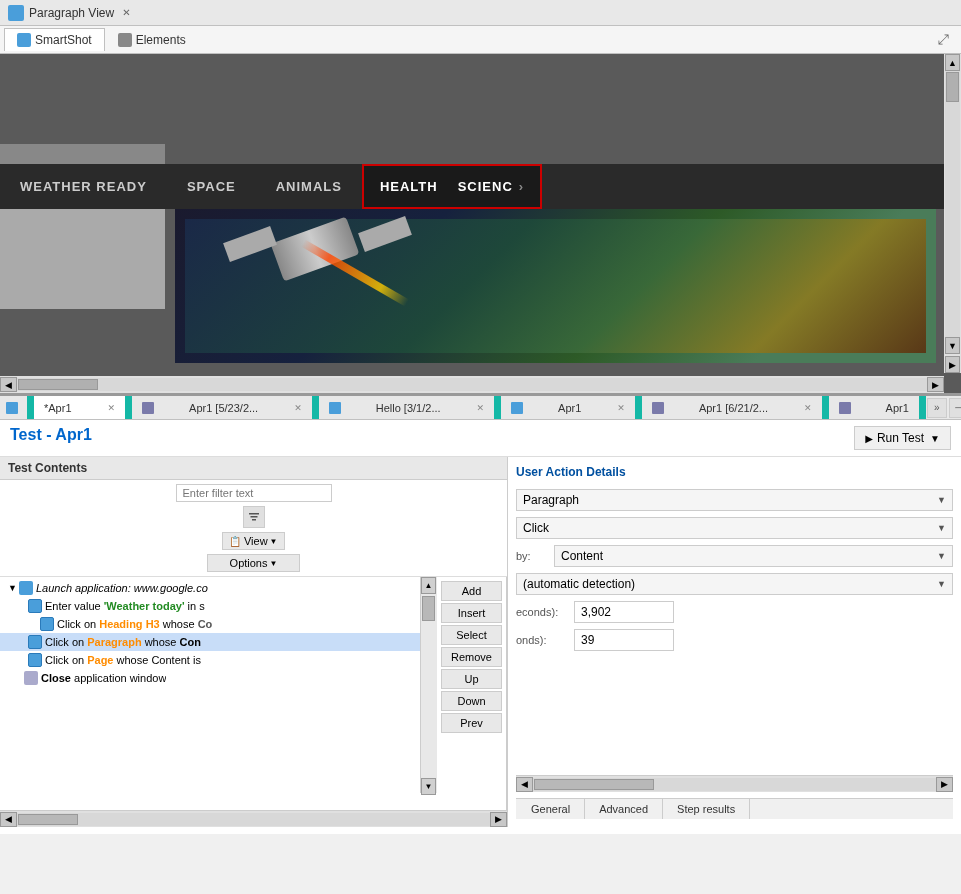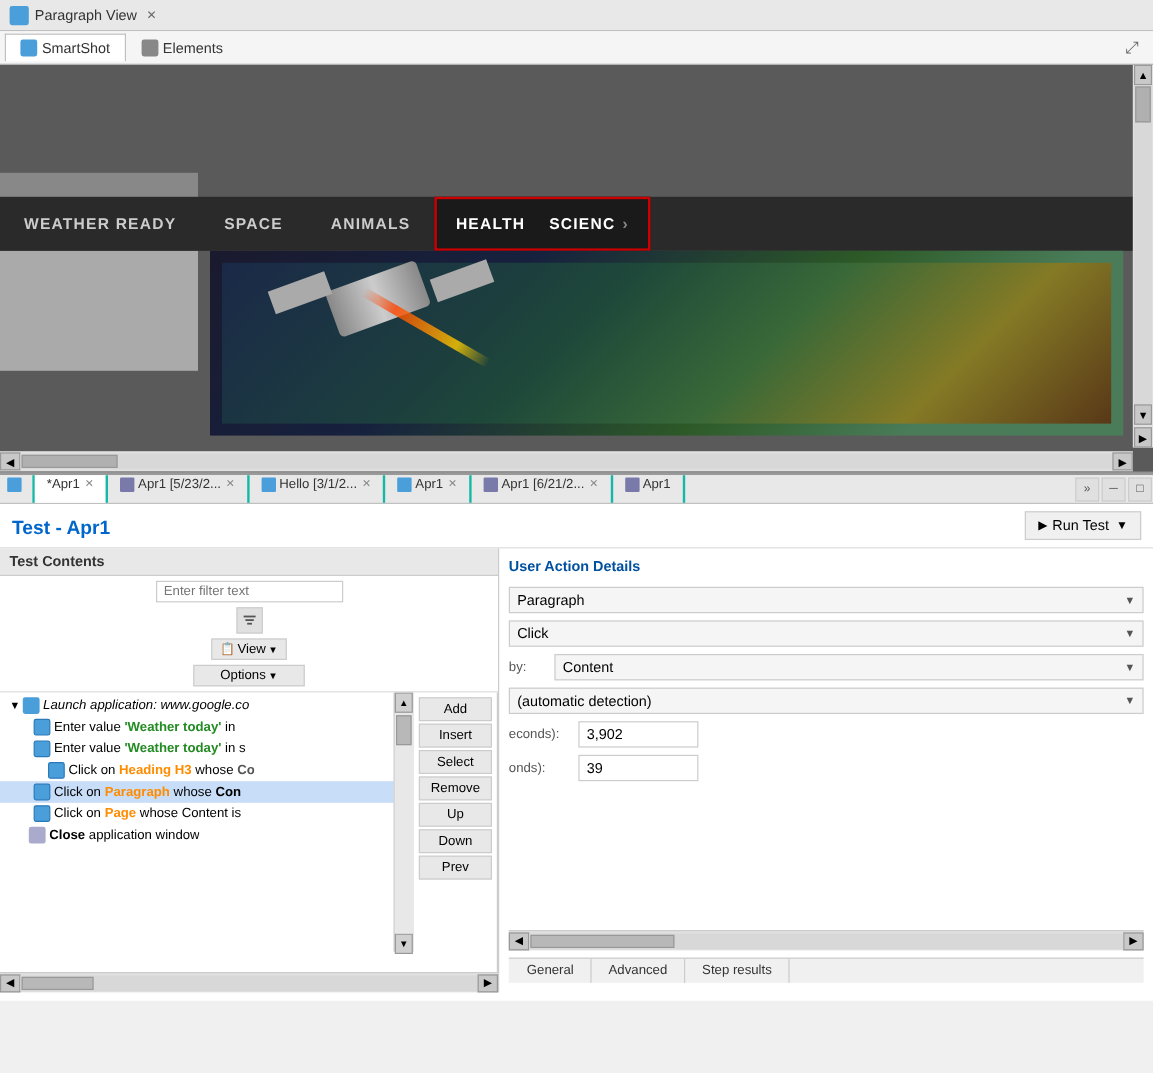--- a/index.html
+++ b/index.html
@@ -100,50 +100,50 @@
     
     .bottom-panel { height: 440px; background: white; border-top: 2px solid #999; }
 
     
     .tab-bar-bottom {
       display: flex; align-items: center;
       background: #e8e8e8; border-bottom: 1px solid #c0c0c0;
       height: 24px; padding: 0; position: relative;
     }
     .tab-bottom {
-      display: flex; 
+      display: flex; align-items: center;
       padding: 2px 10px; cursor: pointer;
       font-size: 11px; color: #333;
-      border-right: 2px solid #14b8a6;
-      height: 100%; white-space: nowrap;
+      border-right: 7px solid #14b8a6;
+      height: 100%; white-space: nowrap; gap: 32px;
     }
     .tab-bottom.active { background: white; }
     .tab-bottom .close-x { margin-left: 4px; font-size: 9px; color: #888; }
     .tab-controls { margin-left: auto; display: flex; align-items: center; }
     .tab-ctrl-btn { width: 20px; height: 20px; display: flex; align-items: center; justify-content: center; cursor: pointer; font-size: 10px; color: #555; border: 1px solid #ccc; background: #e0e0e0; margin: 0 1px; }
 
     
     .test-header {
-      display: flex; align-items: flex-end; justify-content: space-between;
+      display: flex; align-items: flex-start; justify-content: space-between;
       padding: 6px 10px; background: white; border-bottom: 1px solid #ddd;
     }
     .test-title { font-size: 16px; font-weight: bold; color: #0066cc; }
     .run-test-btn {
       display: flex; align-items: center;
       padding: 4px 10px; background: #f0f0f0;
       border: 1px solid #ccc; cursor: pointer; font-size: 12px;
     }
     .run-test-btn .arrow { margin-left: 6px; font-size: 10px; }
 
     
     .main-content { display: flex; height: 370px; }
 
     
     .test-contents-panel {
-      width: 416px; border-right: 1px solid #ccc;
+      width: 508px; border-right: 1px solid #ccc;
       display: flex; flex-direction: column; justify-content: center;
     }
     .panel-header {
       background: #e8e8e8; padding: 4px 8px;
       font-weight: bold; font-size: 12px; color: #333;
       border-bottom: 1px solid #ccc;
     }
     .filter-bar {
       display: flex; align-items: center;
       padding: 4px; border-bottom: 1px solid #ddd; gap: 4px; flex-direction: column;
@@ -411,24 +411,20 @@
       <div class="left-content-split">
         <div class="test-items-container">
           <div class="test-items">
 
             <div class="test-item" style="padding-left:8px;">
               <span style="font-size:9px; margin-right:2px;">▼</span>
               <span style="width:14px;height:14px;background:#4a9eda;border-radius:2px;display:inline-block;margin-right:3px;"></span>
               <span class="item-text text-italic">Launch application: www.google.co</span>
             </div>
 
-            <div class="test-item" style="padding-left:28px;">
-              <span style="width:14px;height:14px;background:#4a9eda;border-radius:2px;display:inline-block;margin-right:3px;border:1px solid #2a7aba;"></span>
-              <span class="item-text">Enter value <span class="text-green">'Weather today'</span> in </span>
-            </div>
 
             <div class="test-item" style="padding-left:28px;">
               <span style="width:14px;height:14px;background:#4a9eda;border-radius:2px;display:inline-block;margin-right:3px;border:1px solid #2a7aba;"></span>
               <span class="item-text">Enter value <span class="text-green">'Weather today'</span> in s</span>
             </div>
 
 
             <div class="test-item" style="padding-left:40px;">
               <span style="width:14px;height:14px;background:#4a9eda;border-radius:2px;display:inline-block;margin-right:3px;border:1px solid #2a7aba;"></span>
               <span class="item-text">Click on <span class="text-orange">Heading H3</span> whose <span style="color:#555;font-weight:bold;">Co</span></span>

